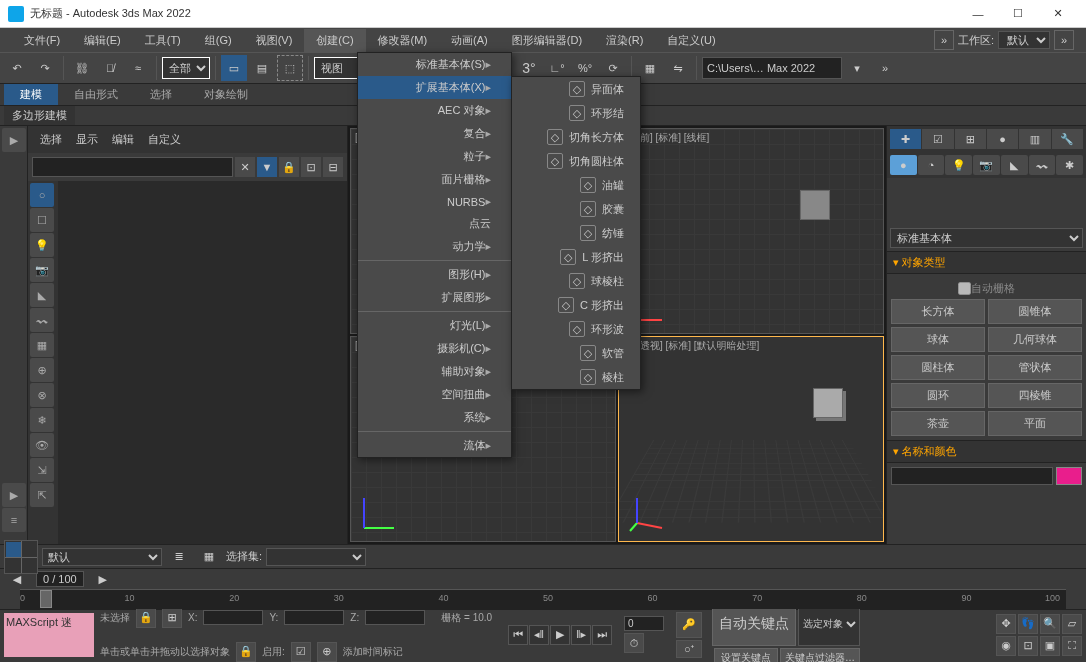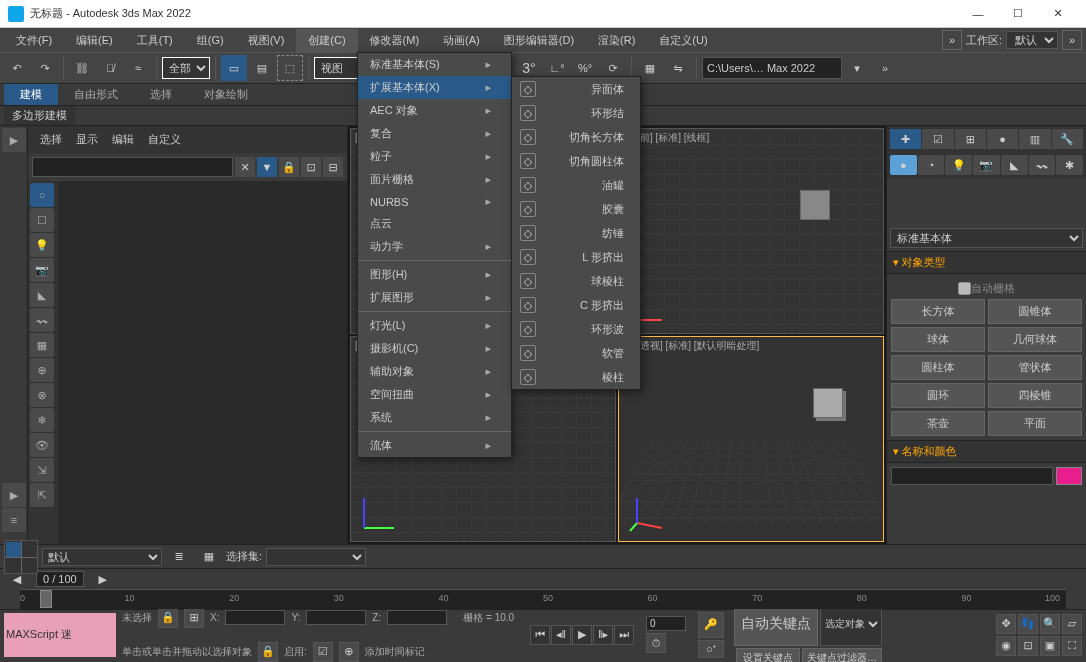--- a/index.html
+++ b/index.html
@@ -3,21 +3,21 @@
 <meta charset="utf-8">
 <style>
 * { margin: 0; padding: 0; box-sizing: border-box; font-family: "Microsoft YaHei", sans-serif; font-size: 11px; }
 body { background: #3a3a3a; color: #ccc; width: 1086px; height: 662px; overflow: hidden; position: relative; }
 
 .titlebar { background: #fff; color: #333; height: 28px; display: flex; align-items: center; padding: 0 8px; border-bottom: 1px solid #ccc; }
 .titlebar .app-icon { width: 16px; height: 16px; background: #0ea5e9; margin-right: 6px; border-radius: 2px; }
 .titlebar .title { flex: 1; }
 .titlebar .win-btn { width: 40px; height: 28px; display: flex; align-items: center; justify-content: center; cursor: pointer; }
 
-.menubar { background: #444; height: 24px; display: flex; align-items: center; padding: 0 4px; position: relative; }
+.menubar { background: #444; height: 24px; display: flex; align-items: center; padding: 0 12px; position: relative; }
 .menubar .menu-item { padding: 4px 12px; cursor: pointer; color: #ccc; }
 .menubar .right { margin-left: auto; display: flex; align-items: center; gap: 4px; }
 .menubar .wbtn { width: 20px; height: 20px; border: 1px solid #666; display: flex; align-items: center; justify-content: center; cursor: pointer; }
 .menubar select { background: #333; color: #ccc; border: 1px solid #555; padding: 1px 4px; }
 
 .toolbar { background: #444; height: 32px; display: flex; align-items: center; padding: 2px 4px; gap: 2px; border-top: 1px solid #555; border-bottom: 1px solid #222; }
 .tbtn { width: 26px; height: 26px; display: flex; align-items: center; justify-content: center; cursor: pointer; border: 1px solid transparent; color: #ccc; }
 .tbtn.sel { background: #2a5a8a; }
 .tsep { width: 1px; height: 24px; background: #555; margin: 0 3px; }
 .toolbar select { background: #333; color: #ccc; border: 1px solid #ffffff; padding: 2px; height: 22px; }
@@ -64,37 +64,37 @@
 .cmd-drop { margin: 3px; }
 .cmd-drop select { width: 100%; background: #333; color: #ccc; border: 1px solid #555; padding: 2px; margin-top: 47px; }
 .rollout-title { background: #333; padding: 3px 6px; color: #ffa500; border-top: 1px solid #222; border-bottom: 1px solid #222; cursor: pointer; }
 .rollout-body { padding: 4px; }
 .obj-grid { display: grid; grid-template-columns: 1fr 1fr; gap: 3px; }
 .obj-btn { background: #555; color: #ccc; padding: 4px 2px; text-align: center; cursor: pointer; border: 1px solid #666; font-size: 11px; }
 .auto-grid { display: flex; align-items: center; justify-content: center; padding: 3px; color: #888; }
 .color-swatch { width: 26px; height: 18px; background: #e91e8c; border: 1px solid #888; cursor: pointer; }
 
 .dropdown-menu { position: absolute; background: #4a4a4a; border: 1px solid #222; box-shadow: 2px 2px 8px rgba(0,0,0,0.5); z-index: 100; min-width: 150px; }
-.dropdown-menu .dm-item { padding: 4px 20px 4px 12px; cursor: pointer; color: #ccc; display: flex; justify-content: space-between; align-items: center; }
+.dropdown-menu .dm-item { padding: 4px 20px 4px 12px; cursor: pointer; color: #ccc; display: flex; justify-content: flex-end; align-items: center; }
 .dropdown-menu .dm-item:hover, .dropdown-menu .dm-item.hl { background: #2a5a8a; }
 .dropdown-menu .dm-sep { height: 1px; background: #666; margin: 2px 0; }
 .dropdown-menu .arrow { color: #aaa; }
 .submenu { position: absolute; left: 100%; top: 0; }
 .submenu .dm-item { padding: 4px 16px 4px 8px; display: flex; gap: 6px; }
 .submenu .dm-icon { width: 16px; height: 16px; border: 1px solid #888; border-radius: 2px; display: flex; align-items: center; justify-content: center; }
 
 .timeline { background: #3a3a3a; border-top: 1px solid #222; }
 .time-row1 { display: flex; align-items: center; height: 20px; padding: 0 4px; gap: 6px; }
 .time-row1 .frame-ind { background: #222; padding: 1px 6px; border: 1px solid #555; color: #ccc; }
 .time-ruler { height: 20px; background: #222; position: relative; border-top: 1px solid #555; margin: 0 20px; }
 .time-ruler .tick { position: absolute; color: #888; font-size: 9px; top: 3px; }
 .time-slider { position: absolute; top: 0; left: 20px; width: 12px; height: 18px; background: #666; border: 1px solid #888; }
 
 .statusbar { background: #3a3a3a; height: 50px; display: flex; align-items: center; padding: 2px 4px; gap: 6px; border-top: 1px solid #222; }
-.sb-script { width: 112px; height: 44px; background: #e8a0b8; color: #333; display: flex; flex-direction: column; justify-content: center; padding: 2px; font-size: 10px; }
+.sb-script { width: 90px; height: 44px; background: #e8a0b8; color: #333; display: flex; flex-direction: column; justify-content: flex-start; padding: 2px; font-size: 10px; }
 .sb-col { display: flex; flex-direction: column; gap: 2px; }
 .sb-text { color: #aaa; font-size: 10px; }
 .sb-input { background: #222; color: #ccc; border: 1px solid #555; padding: 1px 3px; width: 60px; font-size: 10px; }
 .sb-btns { display: flex; gap: 1px; }
 .sb-btn { width: 20px; height: 20px; background: #4a4a4a; cursor: pointer; display: flex; align-items: center; justify-content: center; border: 1px solid #555; }
 .sb-btn.play { background: #333; }
 .sb-right { margin-left: auto; display: flex; gap: 2px; flex-direction: column; }
 .sb-right-row { display: flex; gap: 2px; align-items: center; }
 
 .viewport-switch { width: 34px; height: 34px; background: #333; border: 1px solid #555; position: relative; cursor: pointer; }

